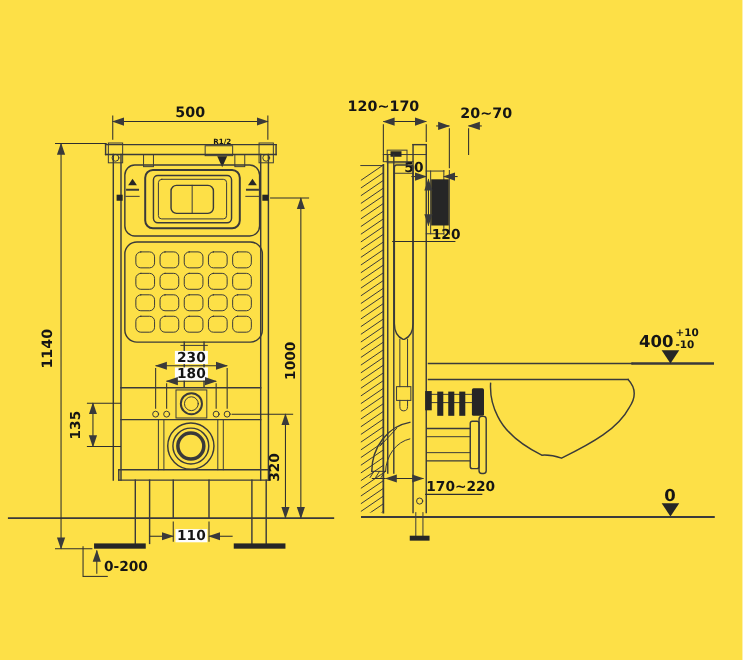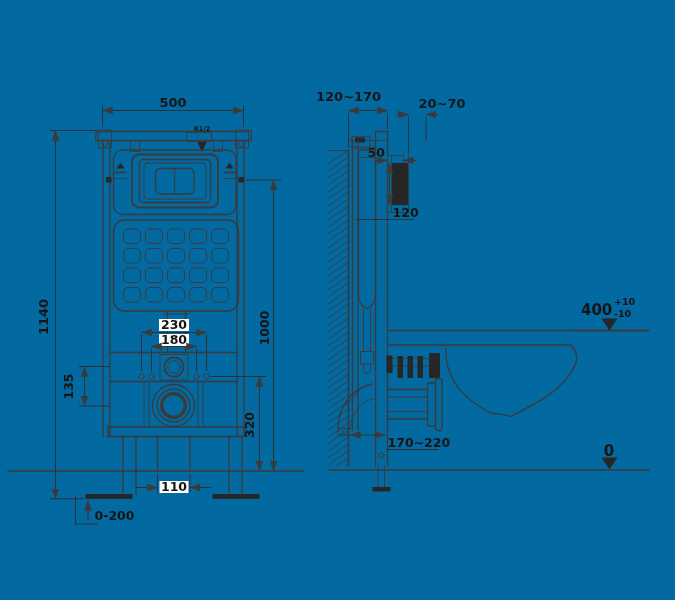--- a/index.html
+++ b/index.html
@@ -1,16 +1,16 @@
 <!DOCTYPE html>
 <html><head>
 <meta charset="utf-8">
 <style>
   html,body{margin:0;padding:0;background:#fdfdfd;}
-  .stage{width:675px;height:600px;position:relative;background:#0369a1;overflow:hidden;}
+  .stage{width:675px;height:600px;position:relative;background:#fde047;overflow:hidden;}
   svg{display:block;}
   .s{stroke:#3a3a3a;fill:none;stroke-width:1.3;stroke-linecap:square;}
   .s1{stroke:#3a3a3a;fill:none;stroke-width:0.9;stroke-linecap:square;}
   .s2{stroke:#3a3a3a;fill:none;stroke-width:1.8;stroke-linecap:square;}
   .s3{stroke:#3a3a3a;fill:none;stroke-width:3.2;}
   .sf{stroke:#3a3a3a;fill:none;stroke-width:1.6;stroke-linecap:square;}
   .dim{stroke:#2e2e2e;fill:none;stroke-width:0.95;stroke-linecap:butt;}
   .fill{fill:#262626;stroke:none;}
   .wbg{fill:#fdfdfd;stroke:none;}
   text{font-family:"DejaVu Sans","Liberation Sans",sans-serif;font-weight:bold;fill:#151515;}

